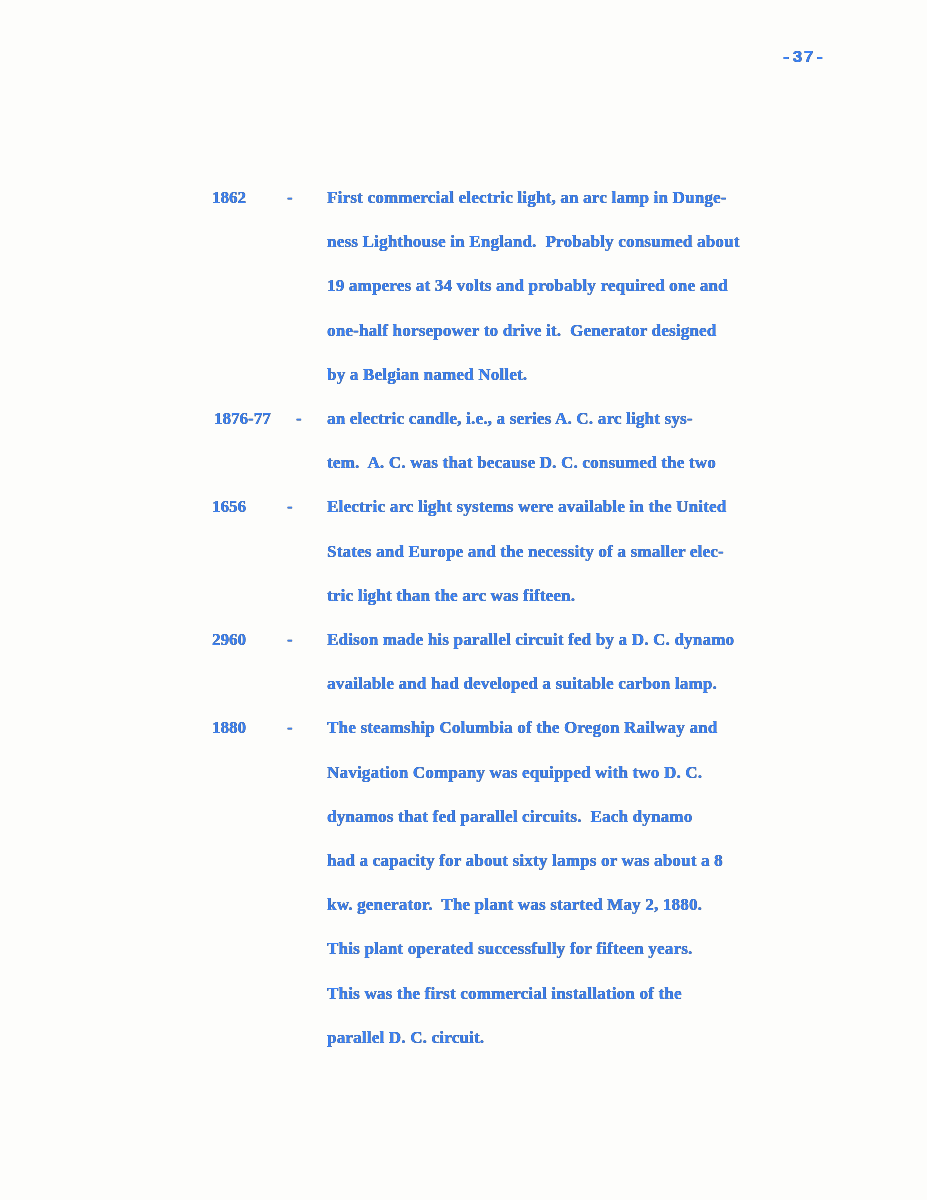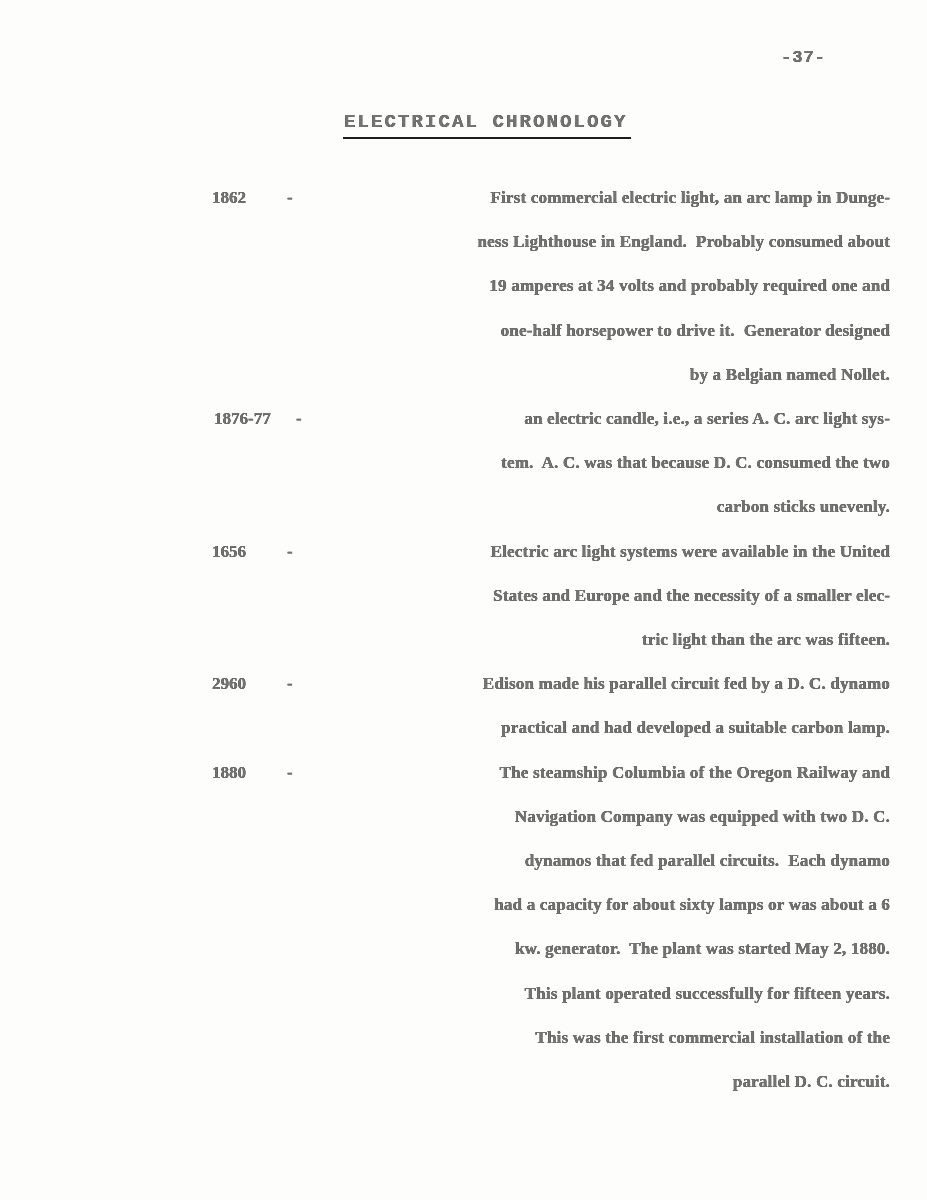--- a/index.html
+++ b/index.html
@@ -8,21 +8,21 @@
     background: #e8e8e6;
   }
   .page {
     position: relative;
     width: 927px;
     height: 1200px;
     margin: 0 auto;
     background: #fdfdfb;
     overflow: hidden;
     font-family: "Liberation Mono", "DejaVu Sans Mono", monospace;
-    color: #737373;
+    color: #3b82f6;
   }
   .ink {
     text-shadow: 0 0 0.5px rgba(10,10,10,0.85), 0.3px 0.3px 0.4px rgba(20,20,20,0.45);
   }
   .page-number {
     position: absolute;
     top: 48px;
     left: 781px;
     font-size: 17px;
     font-weight: 700;
@@ -66,31 +66,29 @@
     white-space: pre;
   }
   .entry-year.wide-year { left: 4px; }
   .entry.compound .entry-dash { left: 86px; }
   .entry-lines {
     margin-left: 117px;
   }
   .entry-line {
     white-space: pre;
     letter-spacing: 0.2px;
-    text-align: right;
   }
 </style>
 </head>
 <body>
 
 <div class="page">
 
   <div class="page-number ink">-37-</div>
 
-  <div class="doc-title ink">ELECTRICAL CHRONOLOGY</div>
 
   <div class="entries">
 
     <div class="entry">
       <span class="entry-year ink">1862</span>
       <span class="entry-dash ink">-</span>
       <div class="entry-lines">
         <div class="entry-line ink">First commercial electric light, an arc lamp in Dunge-</div>
         <div class="entry-line ink">ness Lighthouse in England.  Probably consumed about</div>
         <div class="entry-line ink">19 amperes at 34 volts and probably required one and</div>
@@ -98,51 +96,50 @@
         <div class="entry-line ink">by a Belgian named Nollet.</div>
       </div>
     </div>
 
     <div class="entry compound">
       <span class="entry-year wide-year ink">1876-77</span>
       <span class="entry-dash ink">-</span>
       <div class="entry-lines">
         <div class="entry-line ink">an electric candle, i.e., a series A. C. arc light sys-</div>
         <div class="entry-line ink">tem.  A. C. was that because D. C. consumed the two</div>
-        <div class="entry-line ink">carbon sticks unevenly.</div>
       </div>
     </div>
 
     <div class="entry">
       <span class="entry-year ink">1656</span>
       <span class="entry-dash ink">-</span>
       <div class="entry-lines">
         <div class="entry-line ink">Electric arc light systems were available in the United</div>
         <div class="entry-line ink">States and Europe and the necessity of a smaller elec-</div>
         <div class="entry-line ink">tric light than the arc was fifteen.</div>
       </div>
     </div>
 
     <div class="entry">
       <span class="entry-year ink">2960</span>
       <span class="entry-dash ink">-</span>
       <div class="entry-lines">
         <div class="entry-line ink">Edison made his parallel circuit fed by a D. C. dynamo</div>
-        <div class="entry-line ink">practical and had developed a suitable carbon lamp.</div>
+        <div class="entry-line ink">available and had developed a suitable carbon lamp.</div>
       </div>
     </div>
 
     <div class="entry">
       <span class="entry-year ink">1880</span>
       <span class="entry-dash ink">-</span>
       <div class="entry-lines">
         <div class="entry-line ink">The steamship Columbia of the Oregon Railway and</div>
         <div class="entry-line ink">Navigation Company was equipped with two D. C.</div>
         <div class="entry-line ink">dynamos that fed parallel circuits.  Each dynamo</div>
-        <div class="entry-line ink">had a capacity for about sixty lamps or was about a 6</div>
+        <div class="entry-line ink">had a capacity for about sixty lamps or was about a 8</div>
         <div class="entry-line ink">kw. generator.  The plant was started May 2, 1880.</div>
         <div class="entry-line ink">This plant operated successfully for fifteen years.</div>
         <div class="entry-line ink">This was the first commercial installation of the</div>
         <div class="entry-line ink">parallel D. C. circuit.</div>
       </div>
     </div>
 
   </div>
 </div>
 

